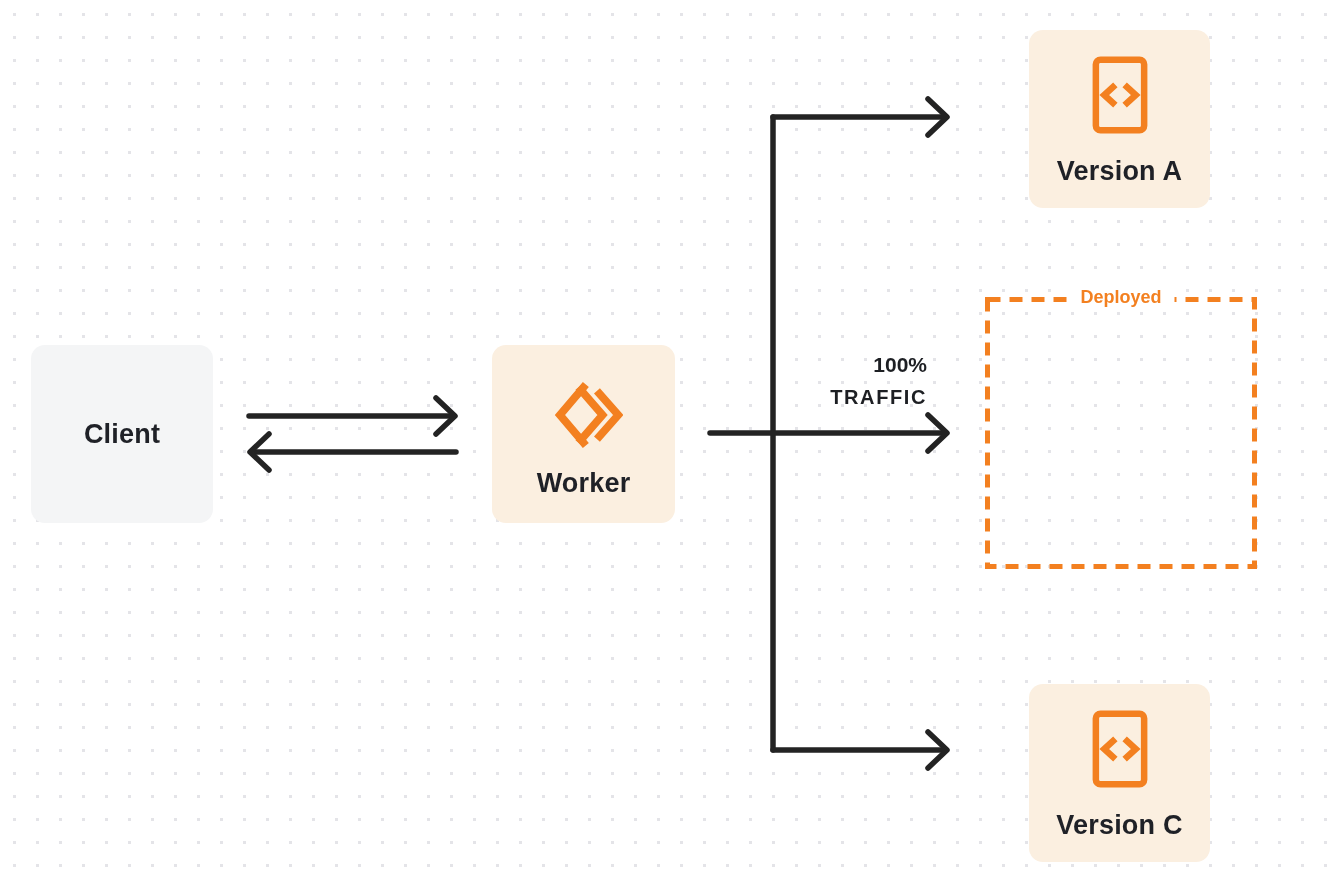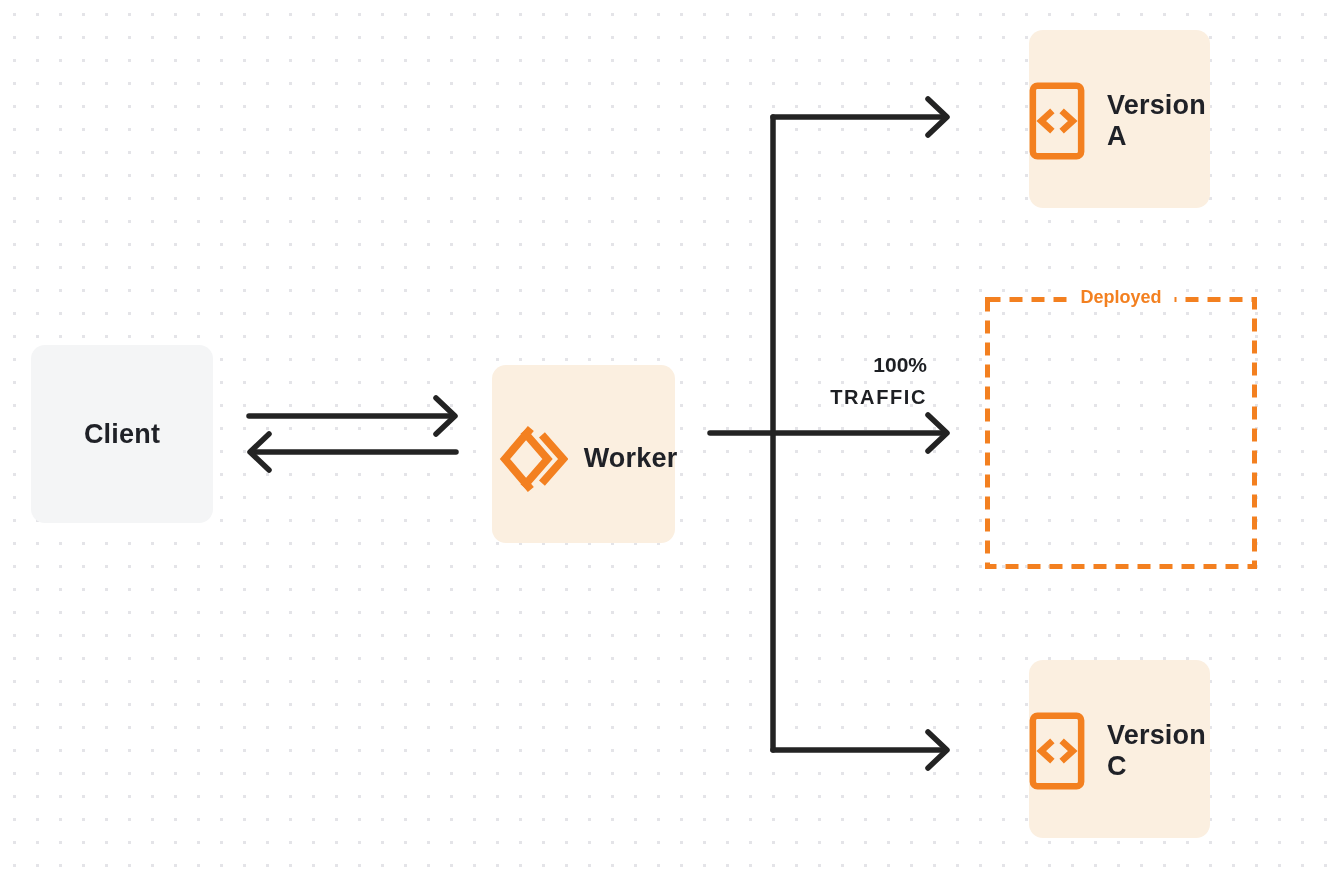--- a/index.html
+++ b/index.html
@@ -15,53 +15,52 @@
     background-color: #ffffff;
     background-image: radial-gradient(circle, #e4e4e8 1.7px, transparent 1.9px);
     background-size: 23px 23px;
     background-position: 3px 3px;
     overflow: hidden;
   }
   .node {
     position: absolute;
     border-radius: 14px;
     display: flex;
-    flex-direction: row;
+    flex-direction: column;
     align-items: center;
     justify-content: center;
   }
   .node-label {
     font-size: 27px;
     font-weight: 700;
     color: #1f2127;
     letter-spacing: 0.2px;
   }
   .client-node {
     left: 31px; top: 345px;
     width: 182px; height: 178px;
     background: #f4f5f6;
   }
   .worker-node {
     left: 492px; top: 345px;
     width: 183px; height: 178px;
     background: #fbefe0;
     gap: 16px;
     padding-top: 9px;
-    margin-top: 20px;
   }
   .version-node {
     left: 1029px;
     width: 181px; height: 178px;
     background: #fbefe0;
     gap: 22px;
     padding-top: 4px;
   }
   .version-a { top: 30px; }
   .version-b { top: 345px; }
-  .version-c { top: 660px; }
+  .version-c { top: 684px; }
   .connectors {
     position: absolute;
     left: 0; top: 0;
     width: 1338px; height: 878px;
     pointer-events: none;
   }
   .traffic-label {
     position: absolute;
     left: 787px; top: 349px;
     width: 140px;

